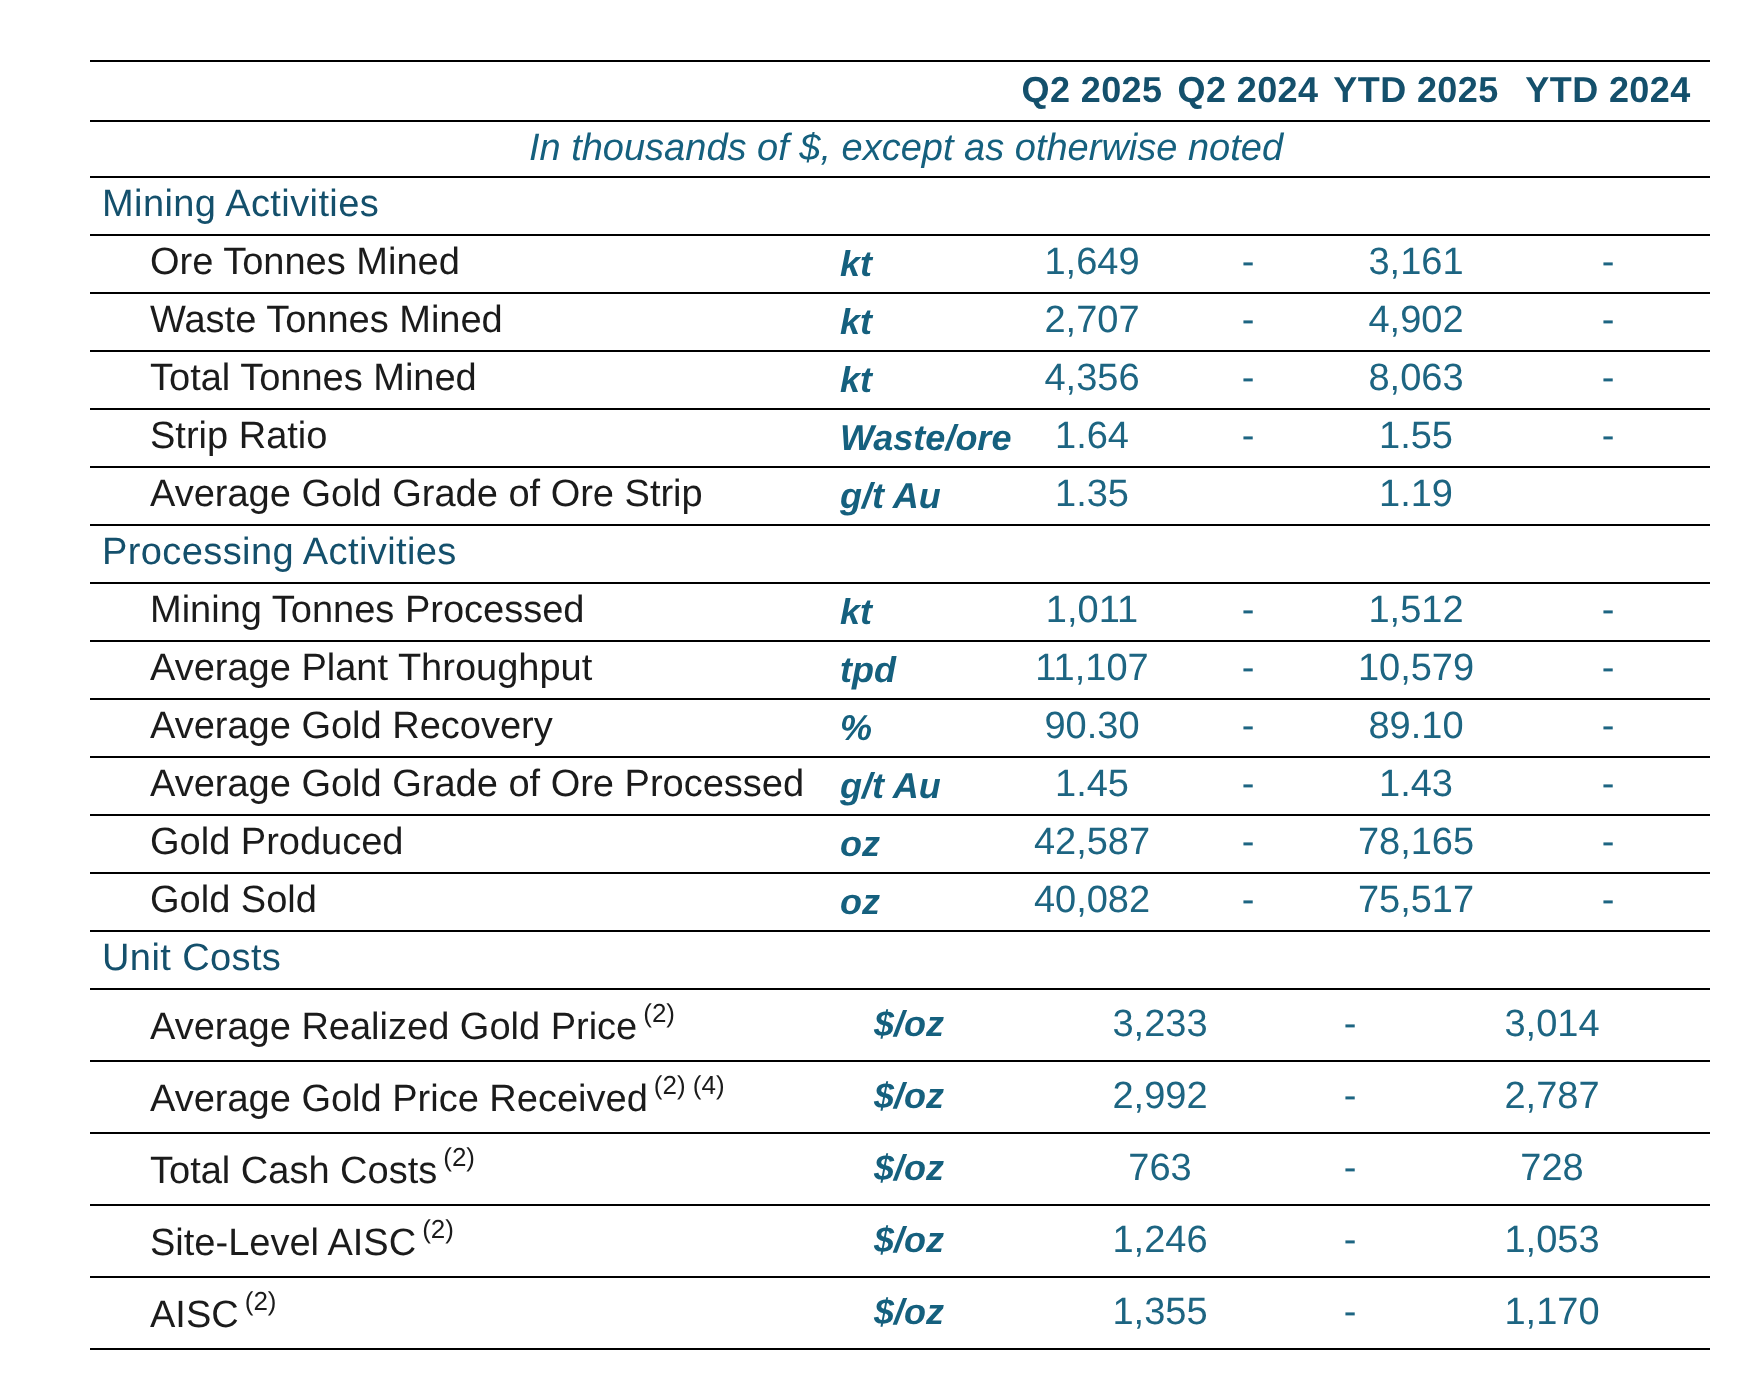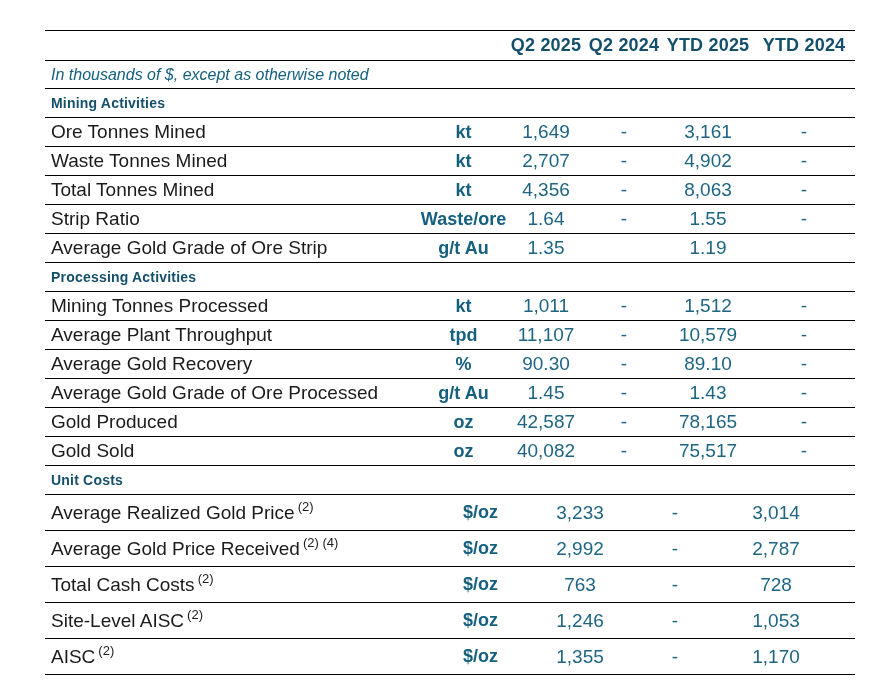--- a/index.html
+++ b/index.html
@@ -24,55 +24,58 @@
   .r-header{height:30px;}
   .r-subtitle{height:28px;}
   .r-section{height:29px;}
   .r-data{height:29px;}
   .r-tall{height:36px;gap:17px;}
   .cell{white-space:nowrap;overflow:visible;}
   .c-label{
     padding-left:6px;
     font-size:19px;
     color:var(--ink,#1b1b1b);
+    margin-left:24px;
   }
   .c-label sup{
     font-size:13px;
     margin-left:3px;
     position:relative;top:-1px;
   }
   .c-unit{
-    text-align:center;
+    text-align:left;
+    font-style:italic;
     font-weight:bold;
     font-size:18px;
     color:var(--teal,#15607e);
   }
   .c-val{
     text-align:center;
     font-size:19px;
     color:var(--tealval,#1d6582);
   }
   .col-head{
     text-align:center;
     font-weight:bold;
     font-size:18px;
     color:var(--tealdark,#14506c);
     letter-spacing:0.2px;
   }
   .span-all{grid-column:1 / -1;}
   .subtitle{
     padding-left:6px;
     font-style:italic;
-    font-size:16px;
+    font-size:19px;
     color:var(--teal,#15607e);
+    text-align:center;
   }
   .section-title{
     padding-left:6px;
-    font-weight:bold;
-    font-size:14px;
+    font-weight:normal;
+    font-size:19px;
     color:var(--tealdark,#14506c);
     letter-spacing:0.2px;
   }
 </style>
 </head>
 <body>
 
 <div class="page">
   <div class="optable">
 

